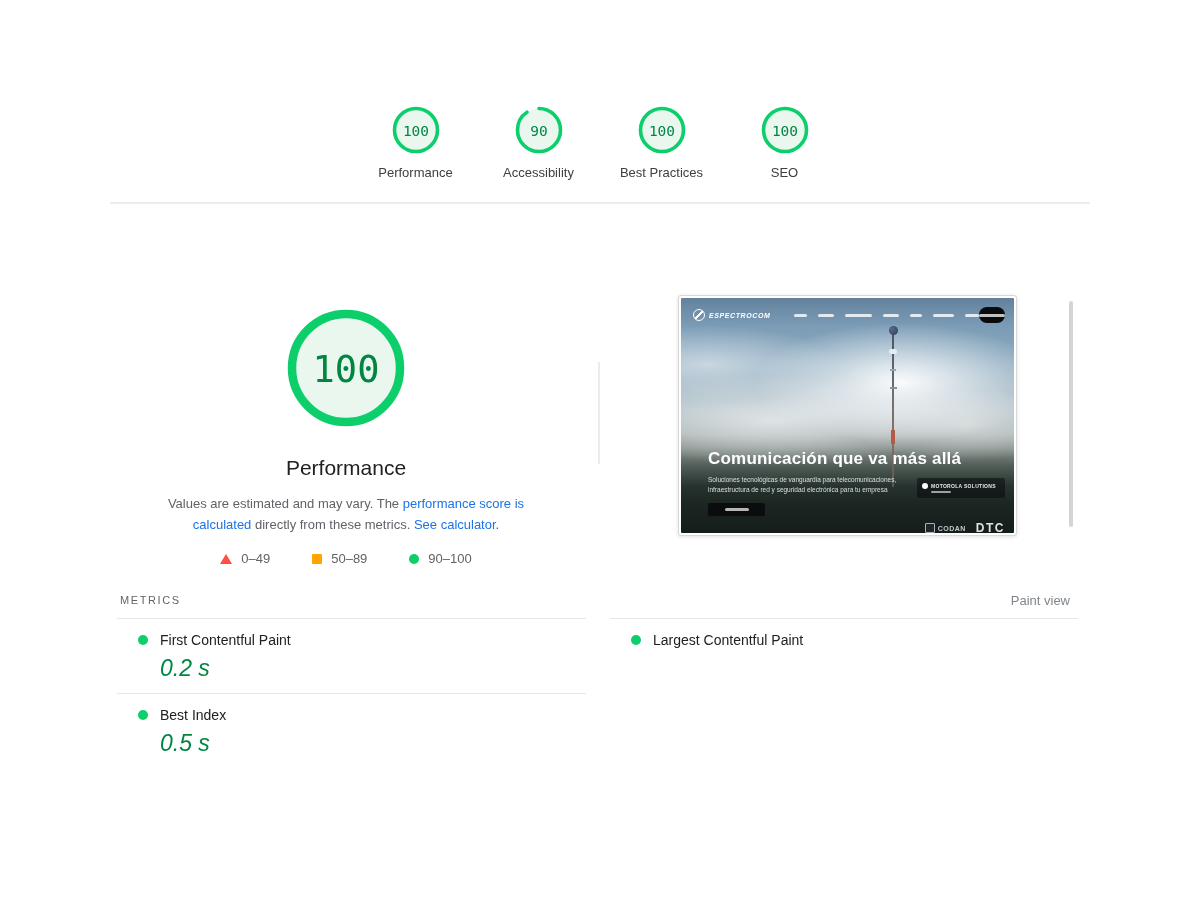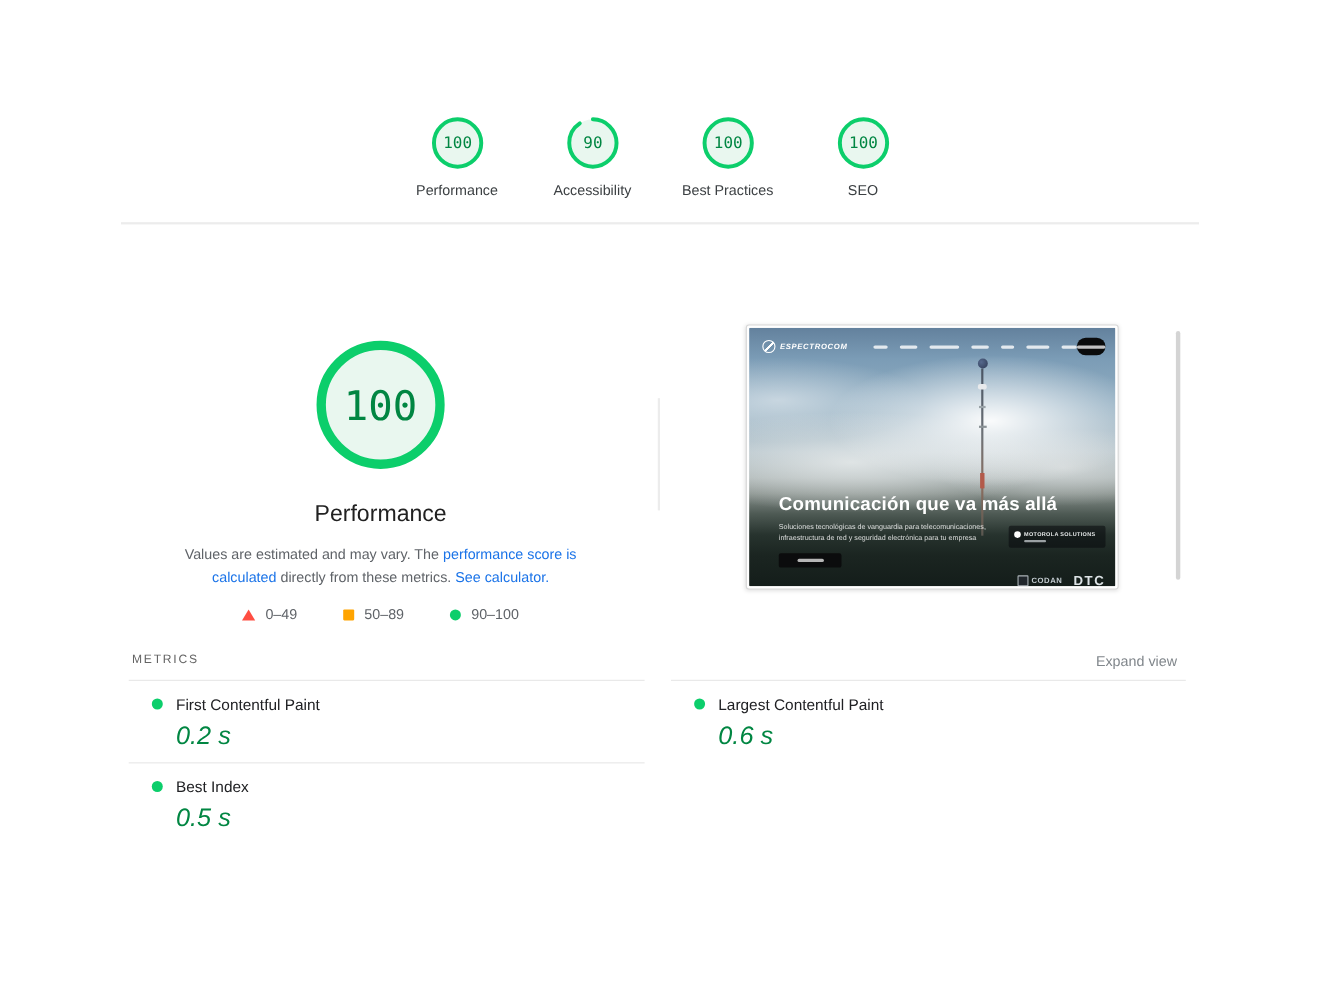--- a/index.html
+++ b/index.html
@@ -213,21 +213,21 @@
             <span class="codan-text">CODAN</span>
           </div>
           <span class="dtc-text">DTC</span>
         </div>
       </div>
     </div>
     <div class="thumb-scrollbar"></div>
   </div>
 
   <div class="metrics-header">METRICS</div>
-  <div class="expand-view">Expand view</div>
+  <div class="expand-view">Paint view</div>
 
   <div class="metrics-col left">
     <div class="metric-row">
       <div class="metric-head">
         <span class="metric-dot"></span>
         <span class="metric-name">First Contentful Paint</span>
       </div>
       <div class="metric-value">0.2 s</div>
     </div>
     <div class="metric-row">
@@ -238,17 +238,16 @@
       <div class="metric-value">0.5 s</div>
     </div>
   </div>
 
   <div class="metrics-col right">
     <div class="metric-row">
       <div class="metric-head">
         <span class="metric-dot"></span>
         <span class="metric-name">Largest Contentful Paint</span>
       </div>
-      <div class="metric-value">0.6 s</div>
     </div>
   </div>
 
 </div>
 
 </body></html>

